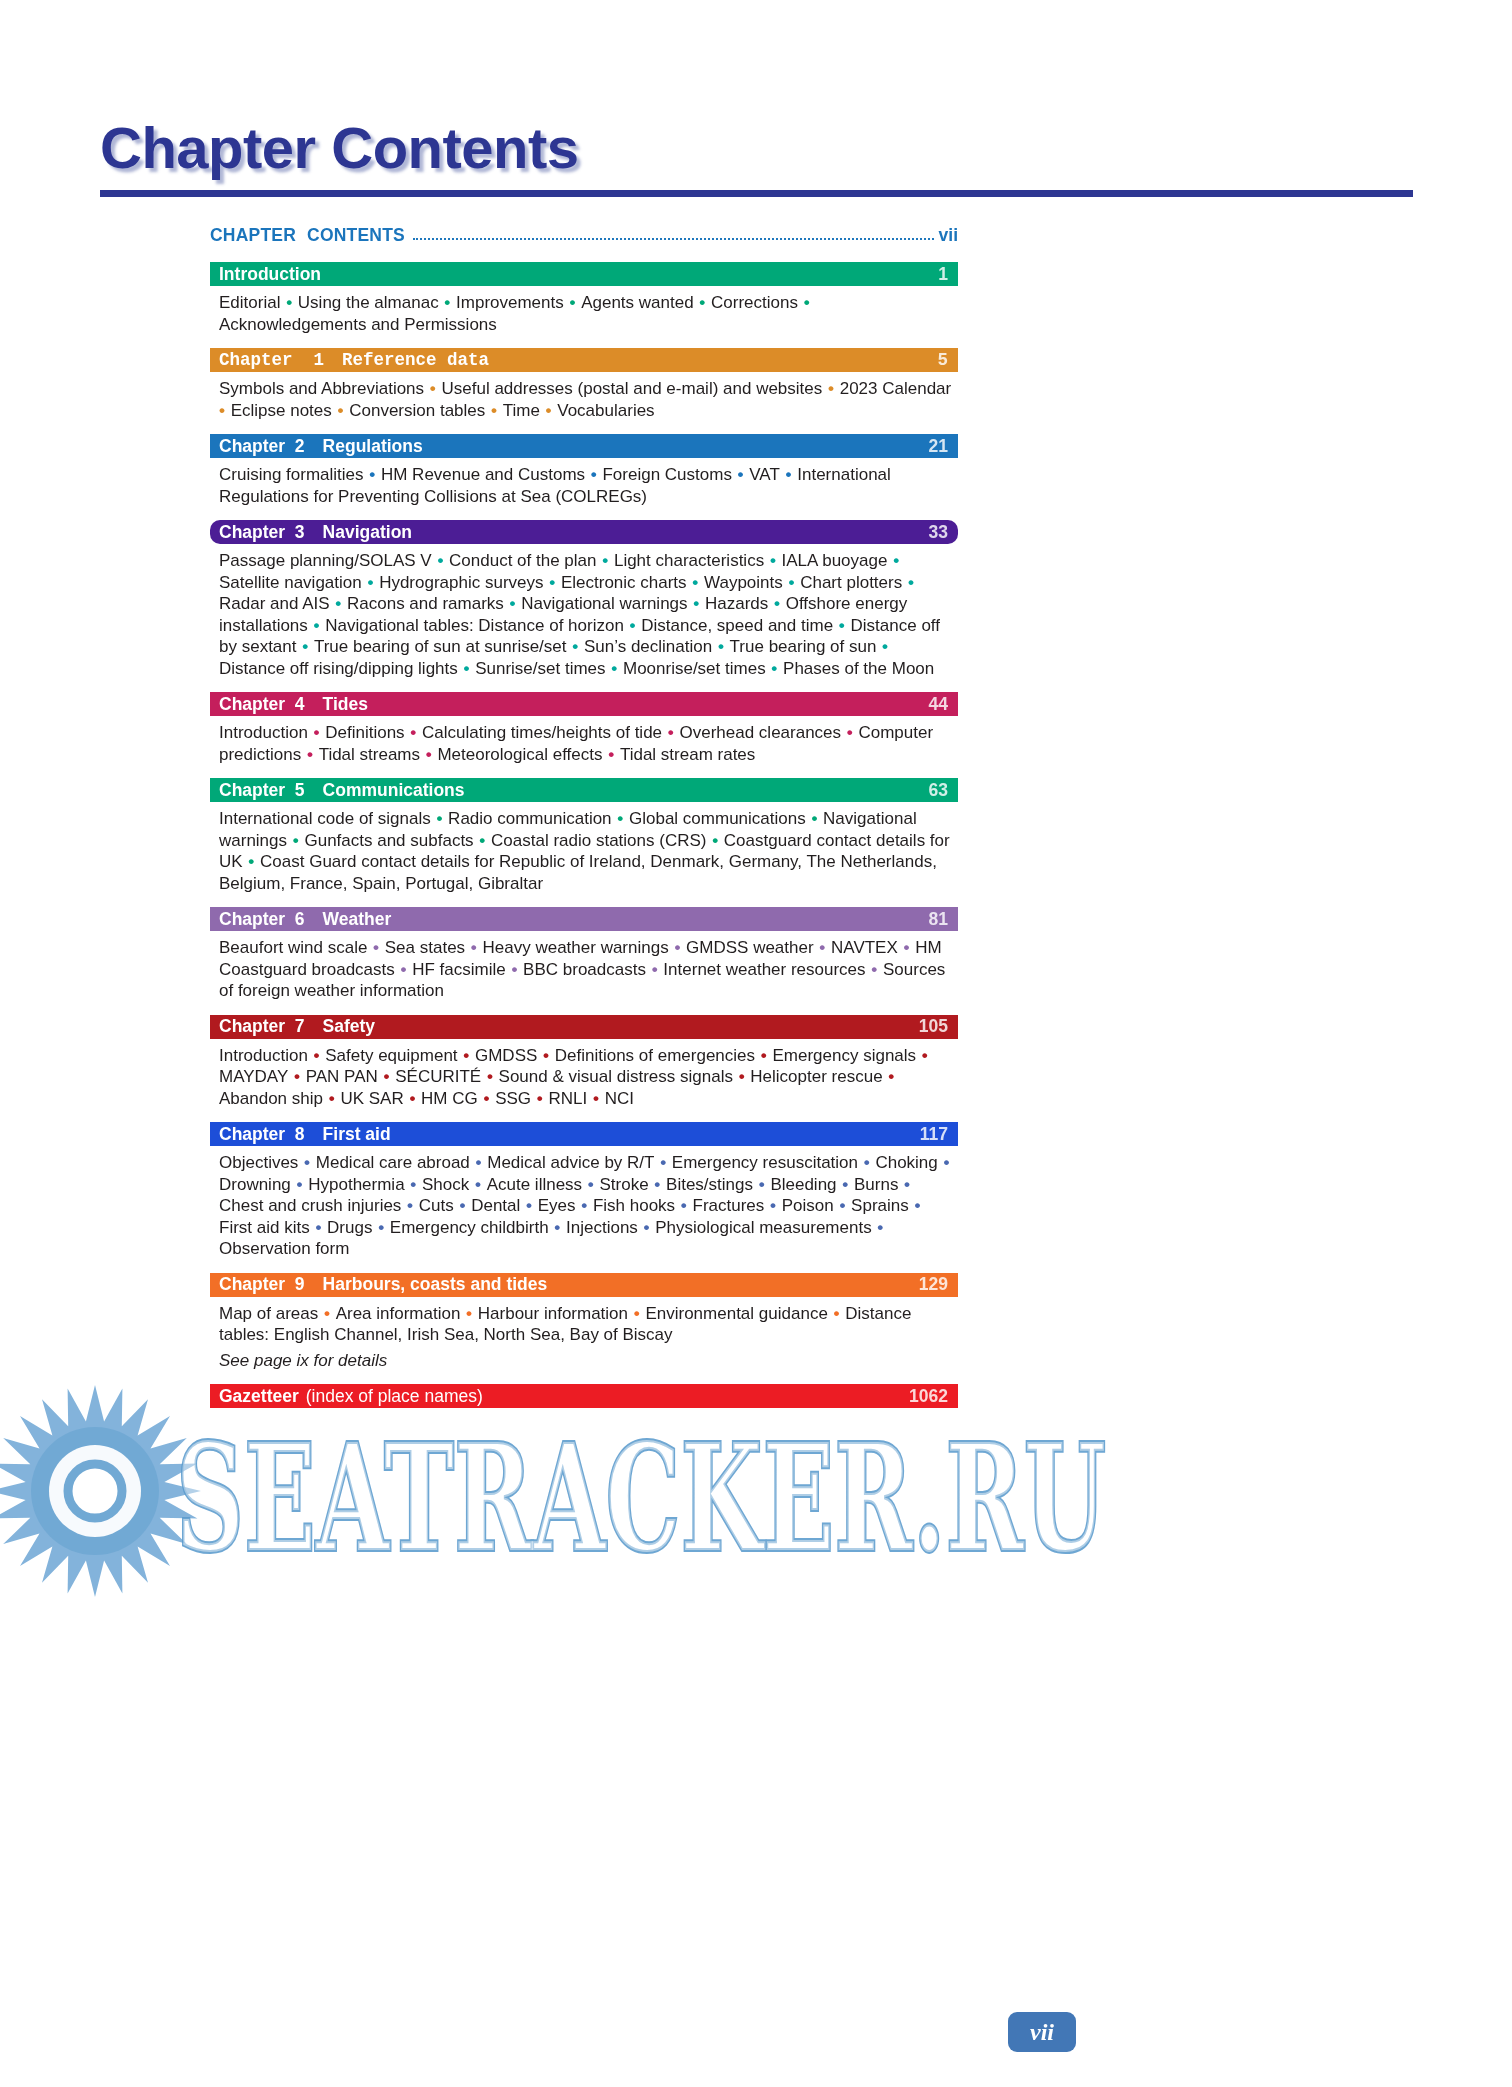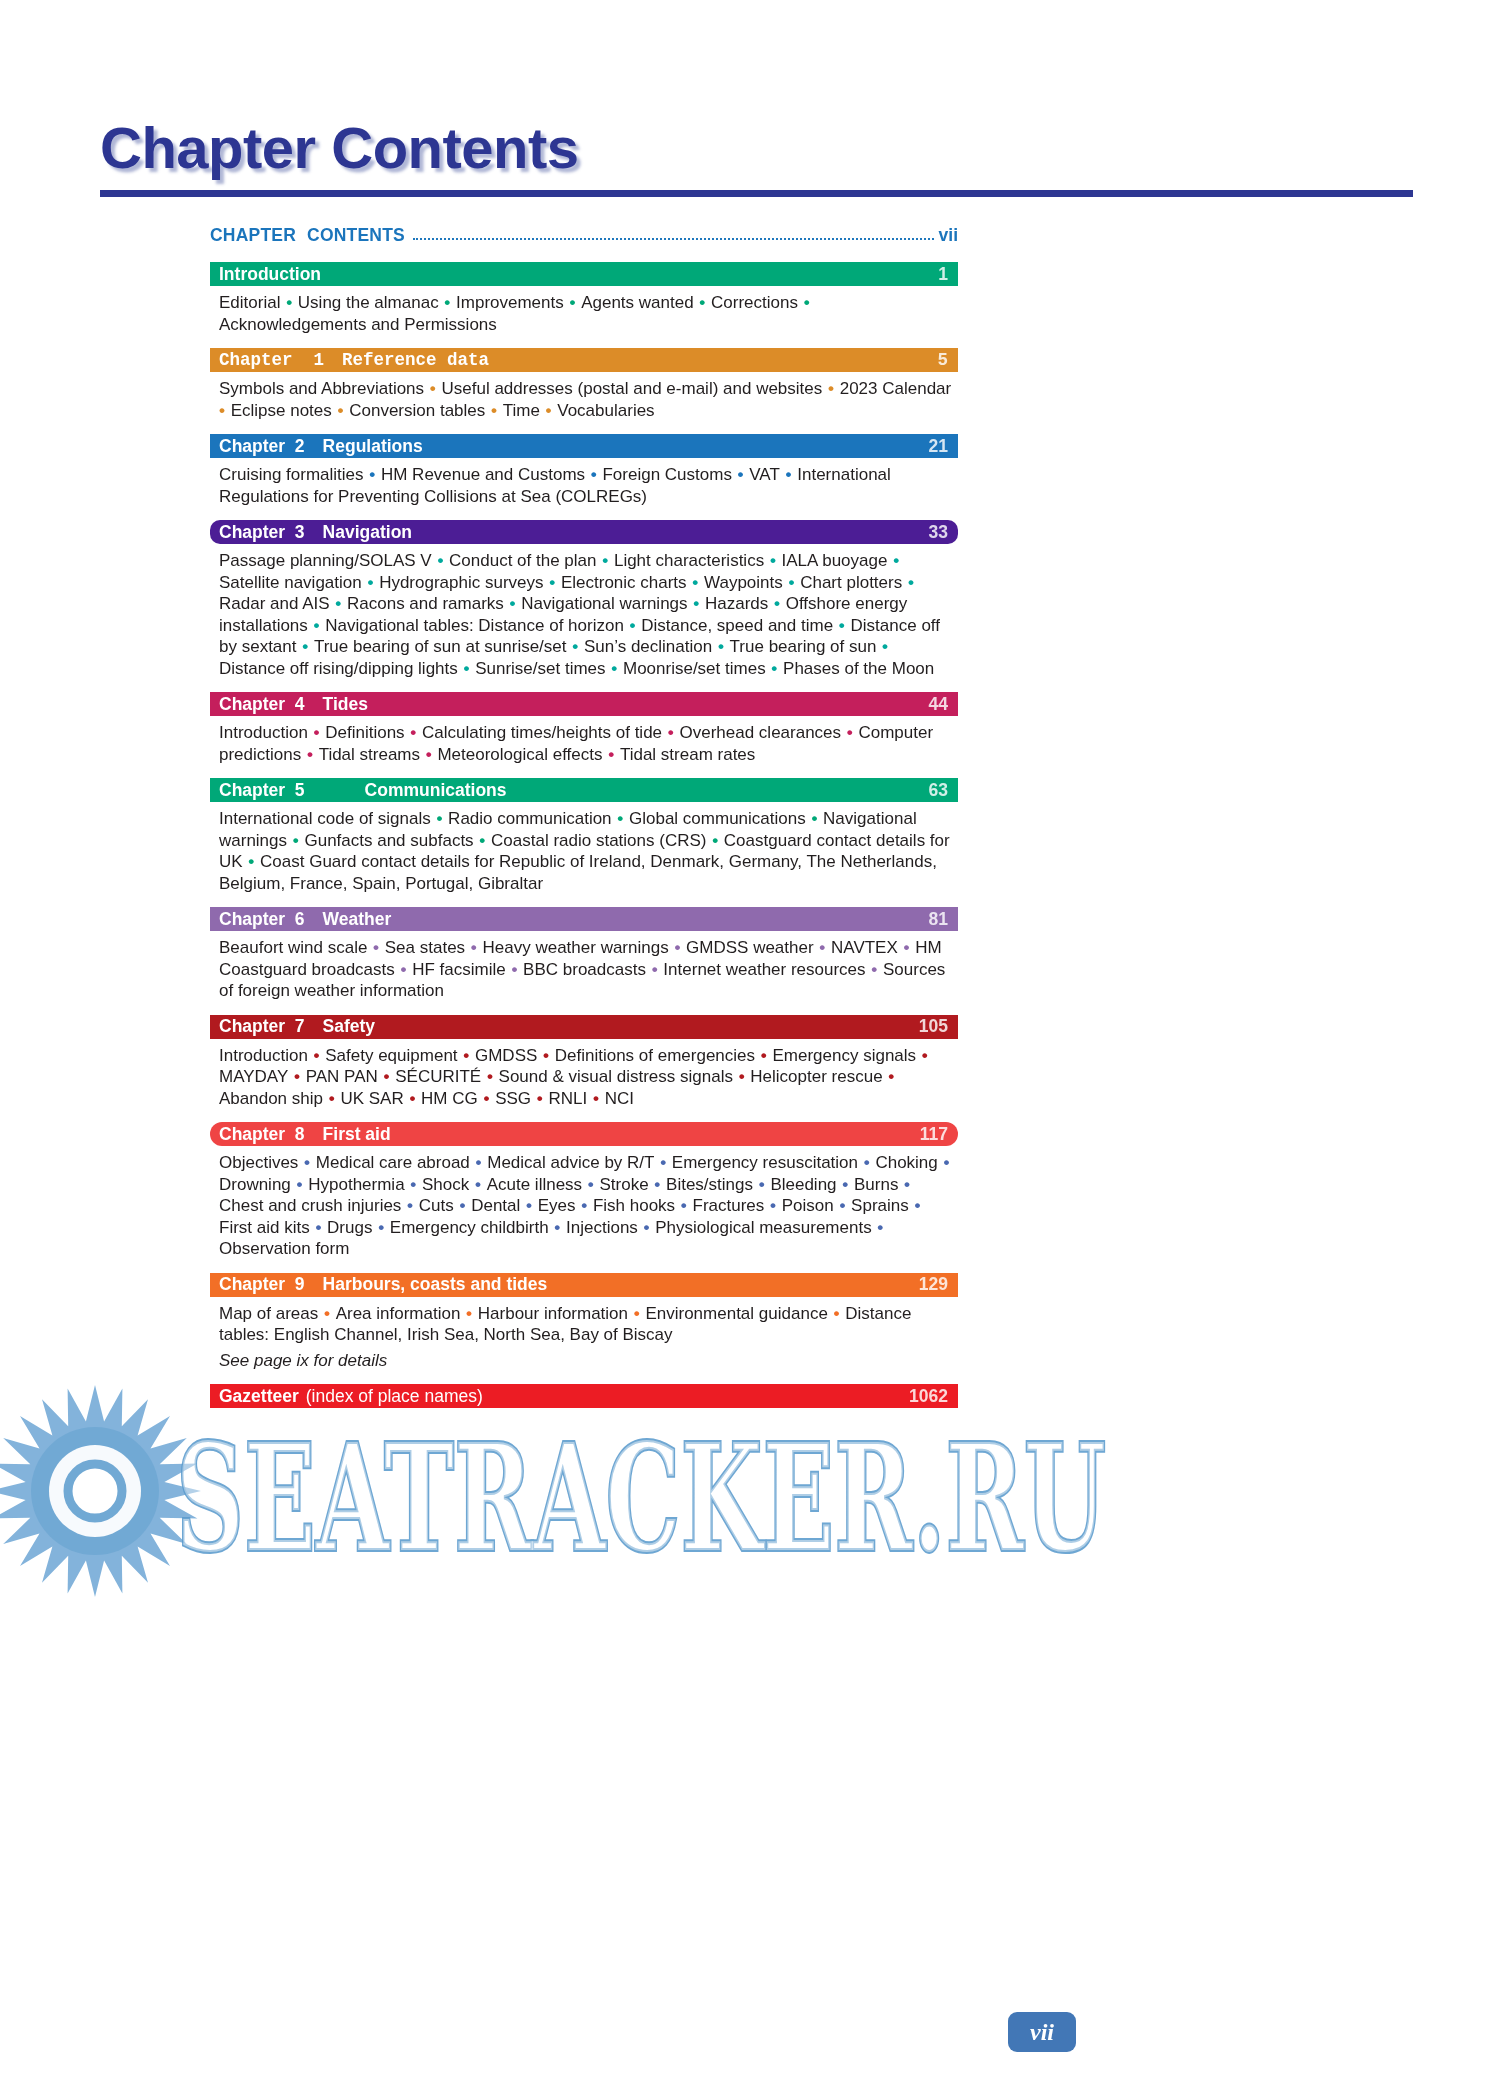--- a/index.html
+++ b/index.html
@@ -109,21 +109,21 @@
         </div>
         <div class="section">
           <div class="bar" style="background: rgb(196, 31, 92);">
             <span class="chap">Chapter  4</span>
             <span class="bartitle">Tides</span>
             <span class="barpage">44</span>
           </div>
           <div class="topics"><span class="topic">Introduction</span><span class="bullet" style="color: rgb(196, 31, 92);"> • </span><span class="topic">Definitions</span><span class="bullet" style="color: rgb(196, 31, 92);"> • </span><span class="topic">Calculating times/heights of tide</span><span class="bullet" style="color: rgb(196, 31, 92);"> • </span><span class="topic">Overhead clearances</span><span class="bullet" style="color: rgb(196, 31, 92);"> • </span><span class="topic">Computer predictions</span><span class="bullet" style="color: rgb(196, 31, 92);"> • </span><span class="topic">Tidal streams</span><span class="bullet" style="color: rgb(196, 31, 92);"> • </span><span class="topic">Meteorological effects</span><span class="bullet" style="color: rgb(196, 31, 92);"> • </span><span class="topic">Tidal stream rates</span></div>
         </div>
         <div class="section">
-          <div class="bar" style="background: rgb(0, 168, 120); gap: 42px;">
+          <div class="bar" style="background: rgb(0, 168, 120);">
             <span class="chap">Chapter  5</span>
             <span class="bartitle">Communications</span>
             <span class="barpage">63</span>
           </div>
           <div class="topics"><span class="topic">International code of signals</span><span class="bullet" style="color: rgb(0, 168, 120);"> • </span><span class="topic">Radio communication</span><span class="bullet" style="color: rgb(0, 168, 120);"> • </span><span class="topic">Global communications</span><span class="bullet" style="color: rgb(0, 168, 120);"> • </span><span class="topic">Navigational warnings</span><span class="bullet" style="color: rgb(0, 168, 120);"> • </span><span class="topic">Gunfacts and subfacts</span><span class="bullet" style="color: rgb(0, 168, 120);"> • </span><span class="topic">Coastal radio stations (CRS)</span><span class="bullet" style="color: rgb(0, 168, 120);"> • </span><span class="topic">Coastguard contact details for UK</span><span class="bullet" style="color: rgb(0, 168, 120);"> • </span><span class="topic">Coast Guard contact details for Republic of Ireland, Denmark, Germany, The Netherlands, Belgium, France, Spain, Portugal, Gibraltar</span></div>
         </div>
         <div class="section">
           <div class="bar" style="background: rgb(143, 106, 173);">
             <span class="chap">Chapter  6</span>
             <span class="bartitle">Weather</span>
@@ -133,21 +133,21 @@
         </div>
         <div class="section">
           <div class="bar" style="background: rgb(177, 26, 31);">
             <span class="chap">Chapter  7</span>
             <span class="bartitle">Safety</span>
             <span class="barpage">105</span>
           </div>
           <div class="topics"><span class="topic">Introduction</span><span class="bullet" style="color: rgb(177, 26, 31);"> • </span><span class="topic">Safety equipment</span><span class="bullet" style="color: rgb(177, 26, 31);"> • </span><span class="topic">GMDSS</span><span class="bullet" style="color: rgb(177, 26, 31);"> • </span><span class="topic">Definitions of emergencies</span><span class="bullet" style="color: rgb(177, 26, 31);"> • </span><span class="topic">Emergency signals</span><span class="bullet" style="color: rgb(177, 26, 31);"> • </span><span class="topic">MAYDAY</span><span class="bullet" style="color: rgb(177, 26, 31);"> • </span><span class="topic">PAN PAN</span><span class="bullet" style="color: rgb(177, 26, 31);"> • </span><span class="topic">SÉCURITÉ</span><span class="bullet" style="color: rgb(177, 26, 31);"> • </span><span class="topic">Sound &amp; visual distress signals</span><span class="bullet" style="color: rgb(177, 26, 31);"> • </span><span class="topic">Helicopter rescue</span><span class="bullet" style="color: rgb(177, 26, 31);"> • </span><span class="topic">Abandon ship</span><span class="bullet" style="color: rgb(177, 26, 31);"> • </span><span class="topic">UK SAR</span><span class="bullet" style="color: rgb(177, 26, 31);"> • </span><span class="topic">HM CG</span><span class="bullet" style="color: rgb(177, 26, 31);"> • </span><span class="topic">SSG</span><span class="bullet" style="color: rgb(177, 26, 31);"> • </span><span class="topic">RNLI</span><span class="bullet" style="color: rgb(177, 26, 31);"> • </span><span class="topic">NCI</span></div>
         </div>
         <div class="section">
-          <div class="bar" style="background: #ef4444; border-radius: 12px;">
+          <div class="bar" style="background: #1d4ed8;">
             <span class="chap">Chapter  8</span>
             <span class="bartitle">First aid</span>
             <span class="barpage">117</span>
           </div>
           <div class="topics"><span class="topic">Objectives</span><span class="bullet" style="color: rgb(74, 105, 177);"> • </span><span class="topic">Medical care abroad</span><span class="bullet" style="color: rgb(74, 105, 177);"> • </span><span class="topic">Medical advice by R/T</span><span class="bullet" style="color: rgb(74, 105, 177);"> • </span><span class="topic">Emergency resuscitation</span><span class="bullet" style="color: rgb(74, 105, 177);"> • </span><span class="topic">Choking</span><span class="bullet" style="color: rgb(74, 105, 177);"> • </span><span class="topic">Drowning</span><span class="bullet" style="color: rgb(74, 105, 177);"> • </span><span class="topic">Hypothermia</span><span class="bullet" style="color: rgb(74, 105, 177);"> • </span><span class="topic">Shock</span><span class="bullet" style="color: rgb(74, 105, 177);"> • </span><span class="topic">Acute illness</span><span class="bullet" style="color: rgb(74, 105, 177);"> • </span><span class="topic">Stroke</span><span class="bullet" style="color: rgb(74, 105, 177);"> • </span><span class="topic">Bites/stings</span><span class="bullet" style="color: rgb(74, 105, 177);"> • </span><span class="topic">Bleeding</span><span class="bullet" style="color: rgb(74, 105, 177);"> • </span><span class="topic">Burns</span><span class="bullet" style="color: rgb(74, 105, 177);"> • </span><span class="topic">Chest and crush injuries</span><span class="bullet" style="color: rgb(74, 105, 177);"> • </span><span class="topic">Cuts</span><span class="bullet" style="color: rgb(74, 105, 177);"> • </span><span class="topic">Dental</span><span class="bullet" style="color: rgb(74, 105, 177);"> • </span><span class="topic">Eyes</span><span class="bullet" style="color: rgb(74, 105, 177);"> • </span><span class="topic">Fish hooks</span><span class="bullet" style="color: rgb(74, 105, 177);"> • </span><span class="topic">Fractures</span><span class="bullet" style="color: rgb(74, 105, 177);"> • </span><span class="topic">Poison</span><span class="bullet" style="color: rgb(74, 105, 177);"> • </span><span class="topic">Sprains</span><span class="bullet" style="color: rgb(74, 105, 177);"> • </span><span class="topic">First aid kits</span><span class="bullet" style="color: rgb(74, 105, 177);"> • </span><span class="topic">Drugs</span><span class="bullet" style="color: rgb(74, 105, 177);"> • </span><span class="topic">Emergency childbirth</span><span class="bullet" style="color: rgb(74, 105, 177);"> • </span><span class="topic">Injections</span><span class="bullet" style="color: rgb(74, 105, 177);"> • </span><span class="topic">Physiological measurements</span><span class="bullet" style="color: rgb(74, 105, 177);"> • </span><span class="topic">Observation form</span></div>
         </div>
         <div class="section">
           <div class="bar" style="background: rgb(242, 111, 38);">
             <span class="chap">Chapter  9</span>
             <span class="bartitle">Harbours, coasts and tides</span>

